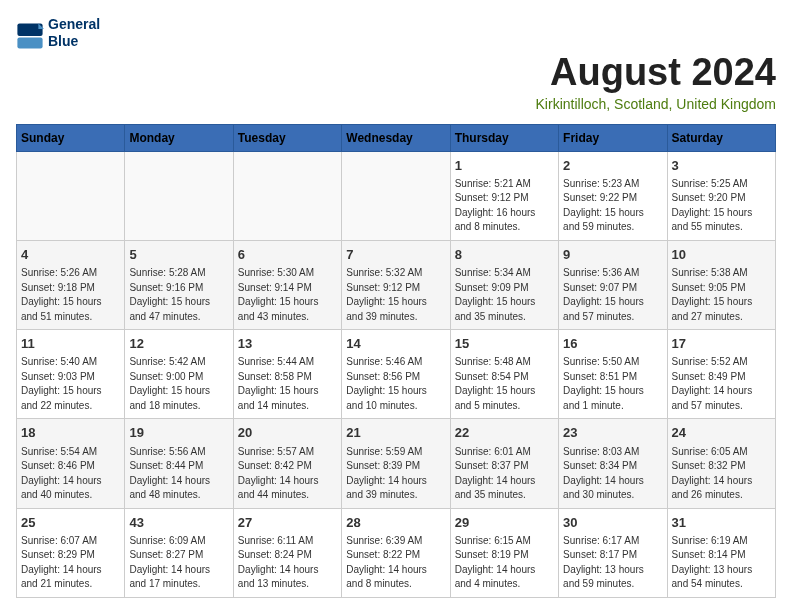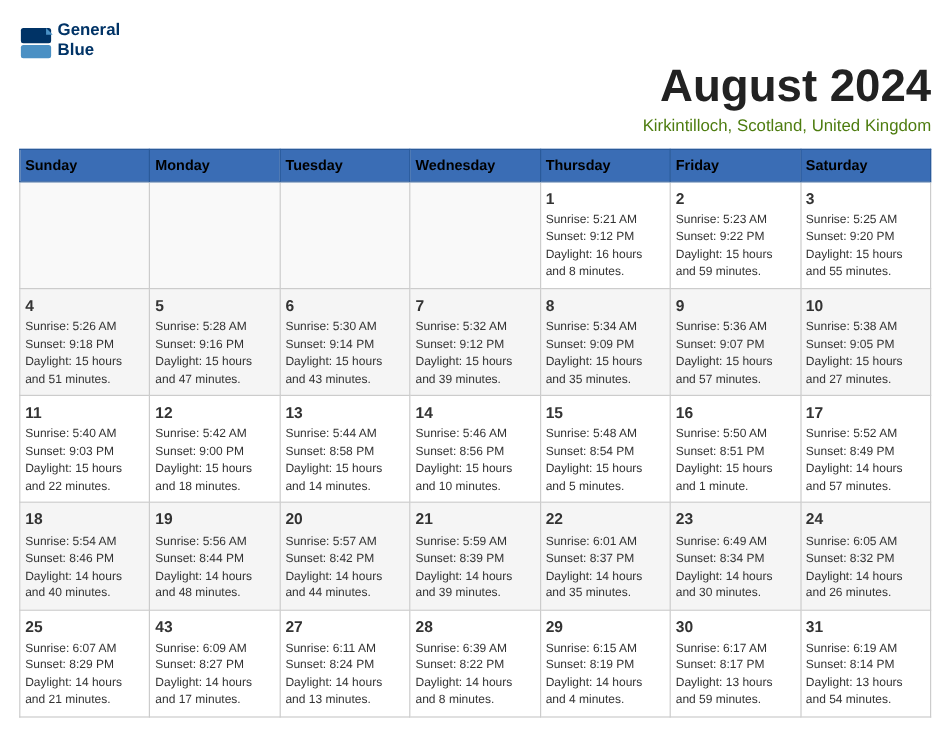--- a/index.html
+++ b/index.html
@@ -284,21 +284,21 @@
         </td>
         <td>
           <span class="day-number">22</span>
           <div class="day-info">Sunrise: 6:01 AM</div>
           <div class="day-info">Sunset: 8:37 PM</div>
           <div class="day-info">Daylight: 14 hours</div>
           <div class="day-info">and 35 minutes.</div>
         </td>
         <td>
           <span class="day-number">23</span>
-          <div class="day-info">Sunrise: 6:49 AM</div>
+          <div class="day-info">Sunrise: 8:03 AM</div>
           <div class="day-info">Sunset: 8:34 PM</div>
           <div class="day-info">Daylight: 14 hours</div>
           <div class="day-info">and 30 minutes.</div>
         </td>
         <td>
           <span class="day-number">24</span>
           <div class="day-info">Sunrise: 6:05 AM</div>
           <div class="day-info">Sunset: 8:32 PM</div>
           <div class="day-info">Daylight: 14 hours</div>
           <div class="day-info">and 26 minutes.</div>

